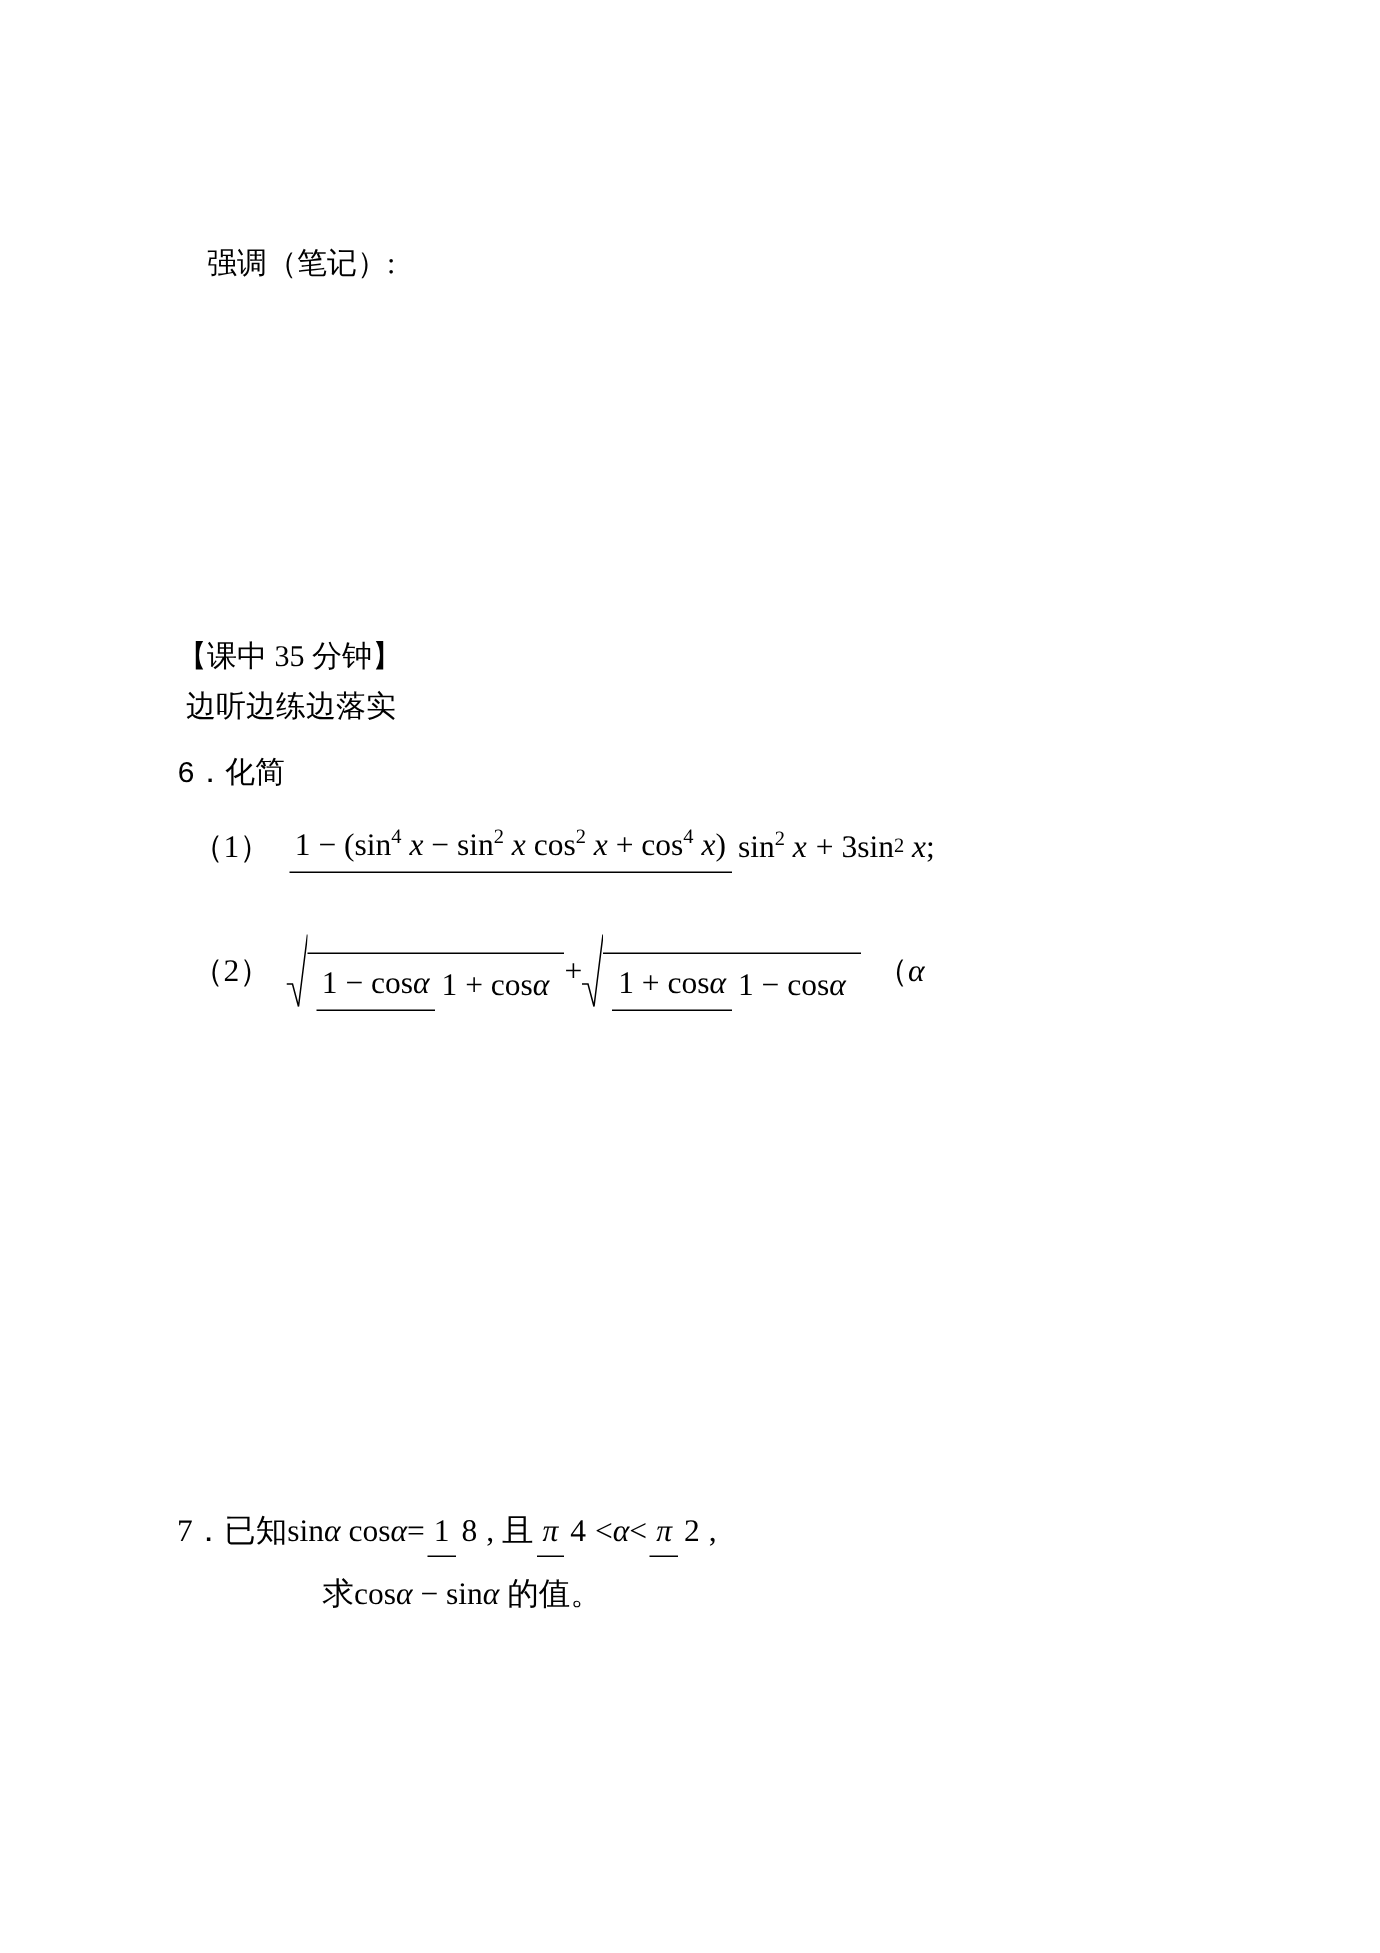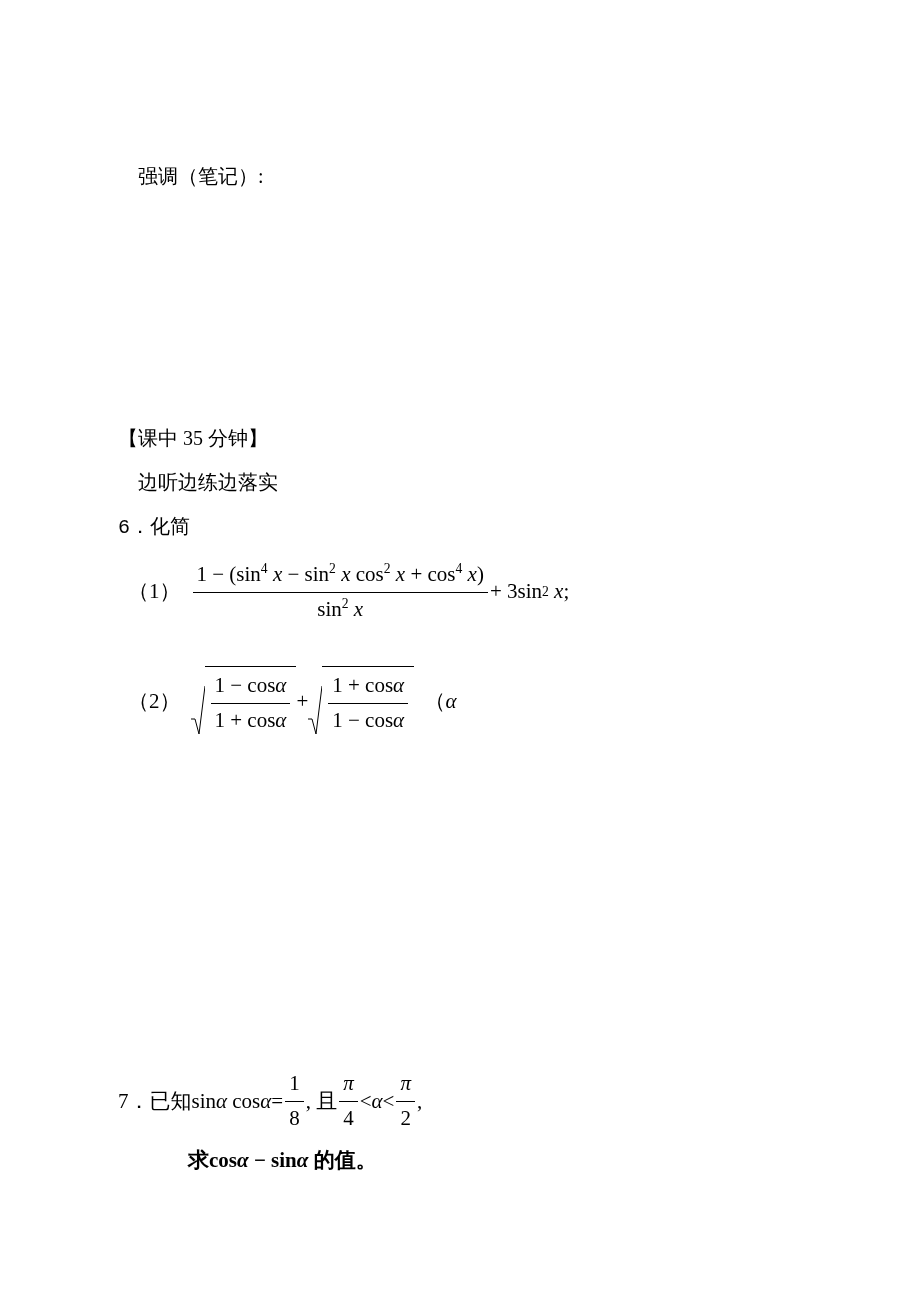--- a/index.html
+++ b/index.html
@@ -15,24 +15,24 @@
   }
   .page {
     padding: 160px 83px 0 118px;
     box-sizing: border-box;
   }
   .line-notes {
     margin-left: 20px;
     margin-bottom: 230px;
   }
   .section-title {
-    margin-bottom: 12px;
+    margin-bottom: 1px;
   }
   .sub-line {
-    margin-left: 20px;
+    margin-left: 6px;
     margin-bottom: 14px;
     font-family: Liberation Serif, serif;
   }
   .qnum {
     margin-bottom: 14px;
     font-family: Liberation Mono, monospace;
   }
   .formula-line {
     display: flex;
     align-items: center;
@@ -40,21 +40,21 @@
     margin-left: 10px;
     font-family: "Times New Roman", serif;
     font-size: 21px;
   }
   .fnum {
     font-family: "SimSun", serif;
     margin-right: 10px;
   }
   .frac {
     display: inline-flex;
-    flex-direction: column;
+    flex-direction: row;
     align-items: center;
     vertical-align: middle;
     margin: 0 2px;
   }
   .frac .num {
     border-bottom: 1px solid #000;
     padding: 0 4px;
     text-align: center;
   }
   .frac .den {
@@ -83,24 +83,23 @@
   .q7-block {
     margin-top: 330px;
     font-family: "Times New Roman", serif;
     font-size: 21px;
   }
   .q7-line1 {
     display: flex;
     align-items: center;
   }
   .q7-line2 {
-    margin-left: 70px;
+    margin-left: 97px;
     margin-top: 8px;
     font-family: "SimSun", serif;
-    font-weight: bold;
   }
   .cn { font-family: "SimSun", serif; }
   .greek { font-family: "Times New Roman", serif; font-style: italic; }
   svg.sqrt-svg {
     height: 50px;
     width: 14px;
   }
 </style>
 </head>
 <body>

